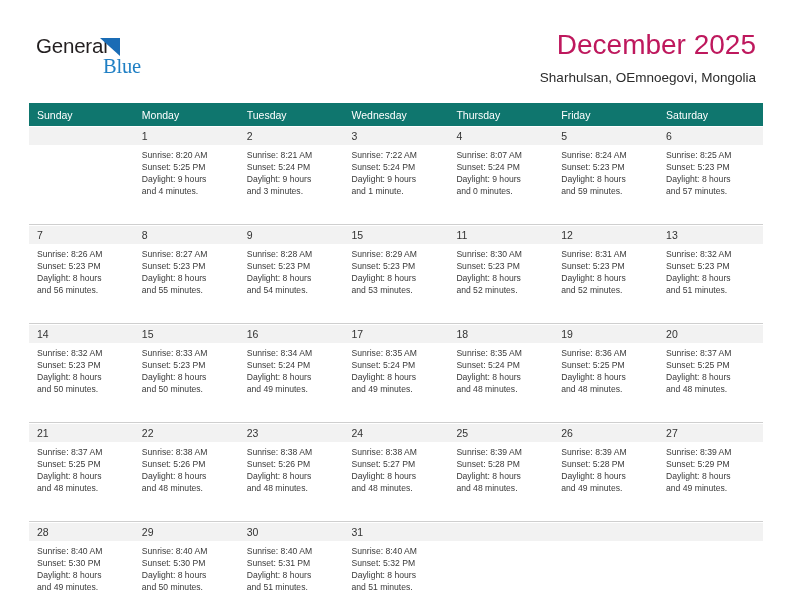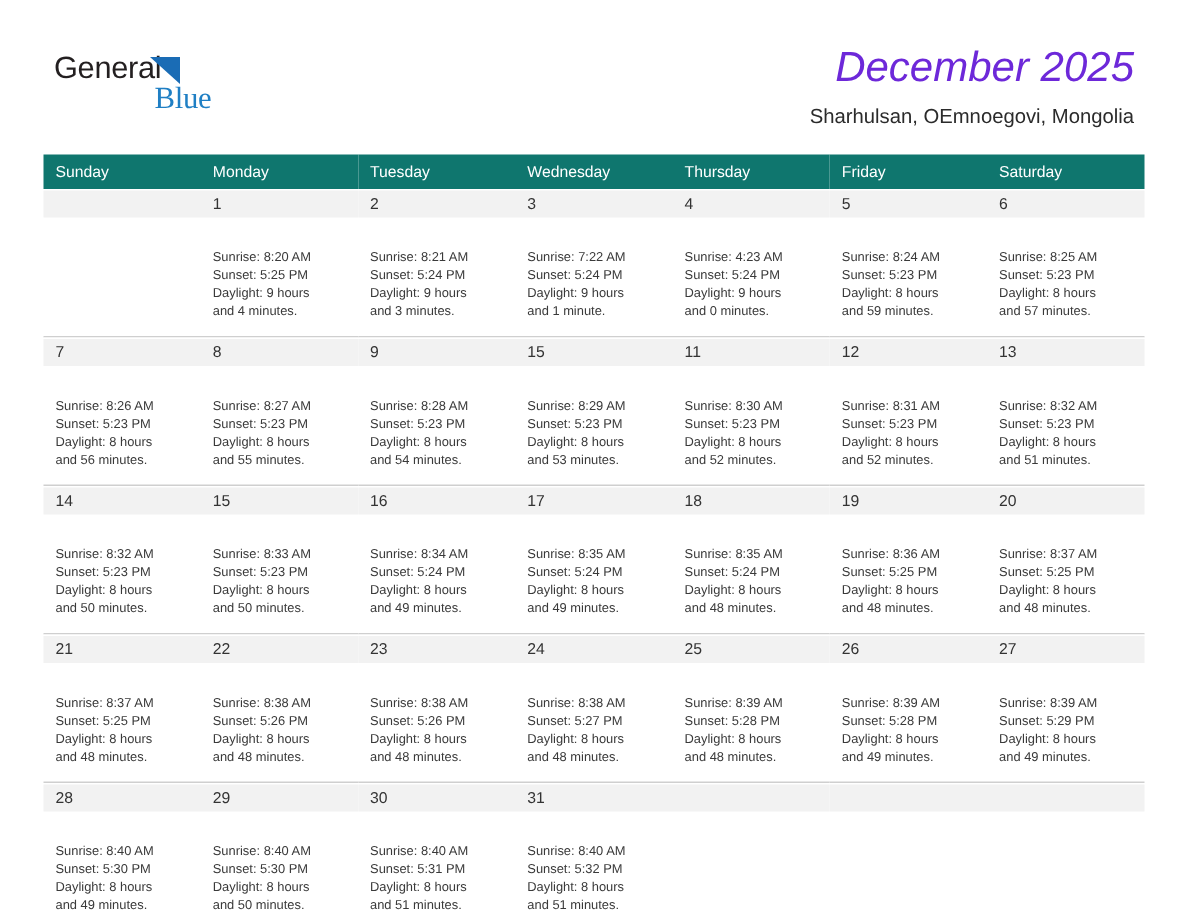--- a/index.html
+++ b/index.html
@@ -64,25 +64,24 @@
     margin-left: 20px;
   }
   .title-block {
     position: absolute;
     right: 36px;
     top: 28px;
     text-align: right;
   }
   .cal-title {
     font-size: 28px;
-    color: #6d28d9;
+    color: #be185d;
     font-weight: normal;
     line-height: 34px;
     white-space: nowrap;
-    font-style: italic;
   }
   .cal-subtitle {
     font-size: 13.5px;
     color: #2b2b2b;
     line-height: 20px;
     margin-top: 6px;
     white-space: nowrap;
   }
 
   
@@ -128,21 +127,20 @@
   }
   .daynum.empty {
     color: transparent;
   }
   .info {
     padding: 4px 6px 0 8px;
     font-size: 8.6px;
     line-height: 12.1px;
     color: #3a3a3a;
     white-space: nowrap;
-    margin-top: 16px;
   }
   .info div {
     white-space: nowrap;
   }
   .rowsep td {
     height: 9px;
     border-bottom: 1px solid #cfcfcf;
     padding: 0;
   }
   .rowsep.last td {
@@ -218,21 +216,21 @@
                 <div>Sunset: 5:24 PM</div>
                 <div>Daylight: 9 hours</div>
                 <div>and 1 minute.</div>
               </div>
             </div>
           </td>
           <td>
             <div class="daycell">
               <div class="daynum">4</div>
               <div class="info">
-                <div>Sunrise: 4:23 AM</div>
+                <div>Sunrise: 8:07 AM</div>
                 <div>Sunset: 5:24 PM</div>
                 <div>Daylight: 9 hours</div>
                 <div>and 0 minutes.</div>
               </div>
             </div>
           </td>
           <td>
             <div class="daycell">
               <div class="daynum">5</div>
               <div class="info">

